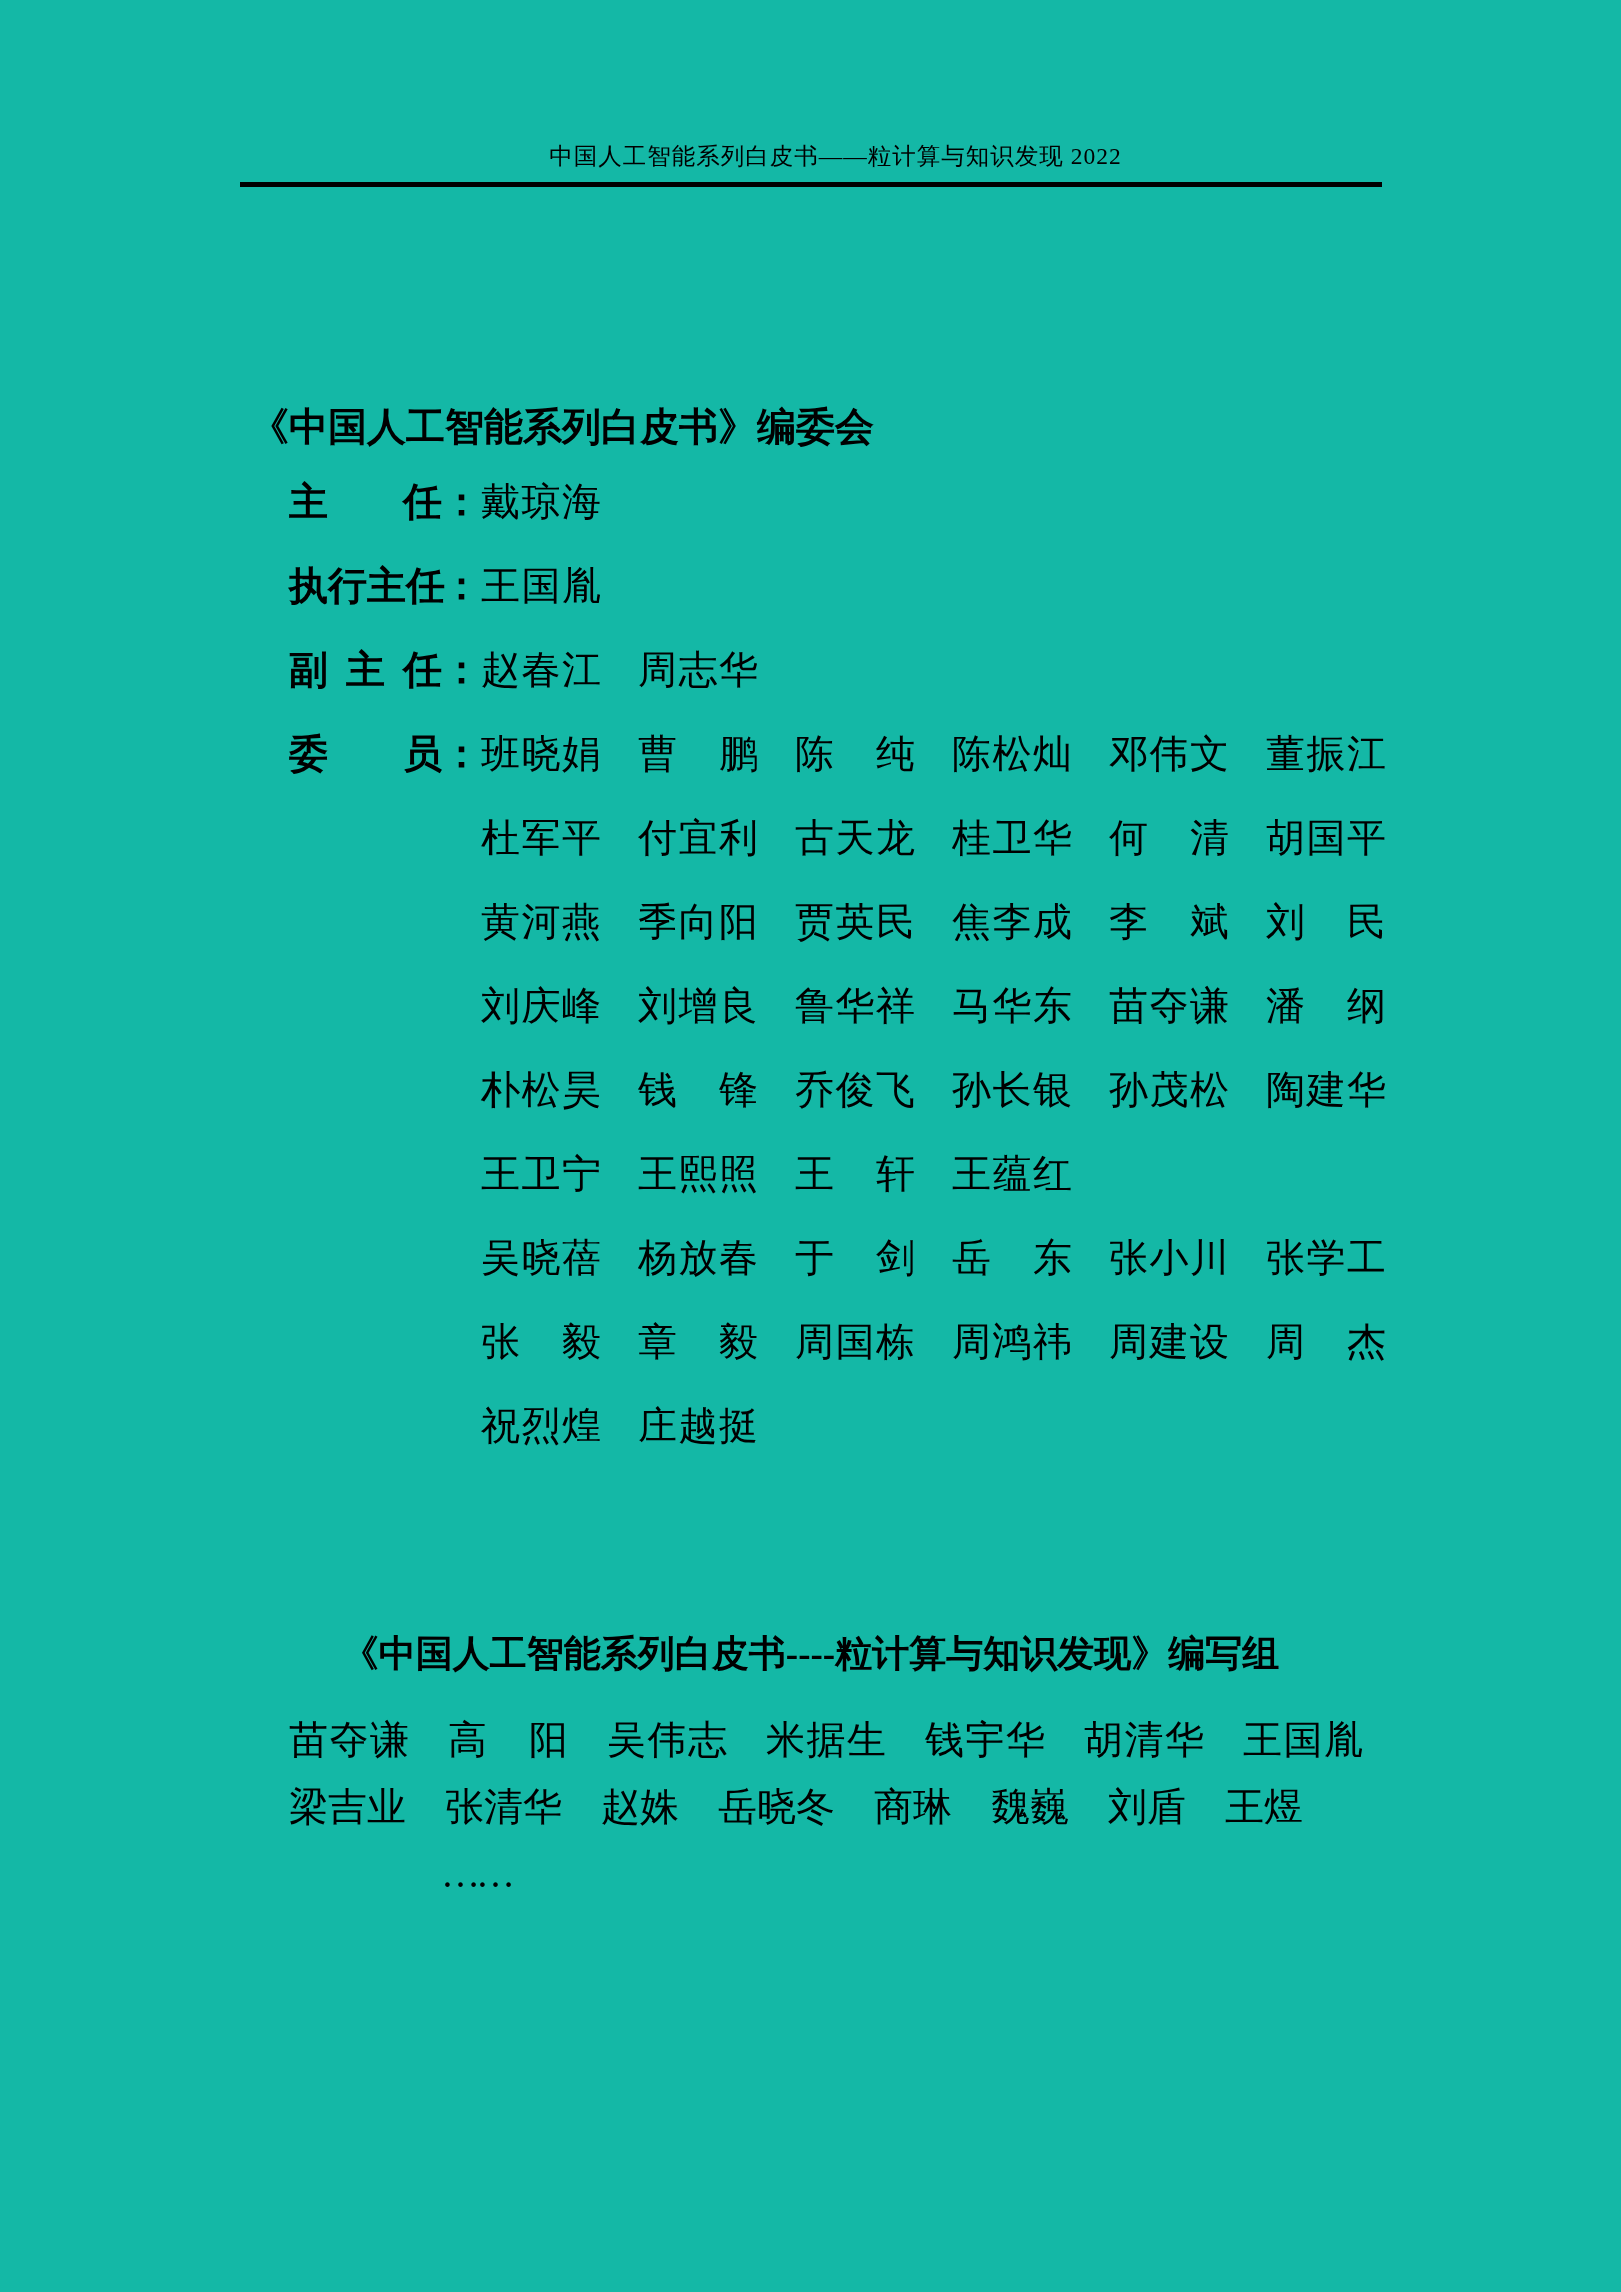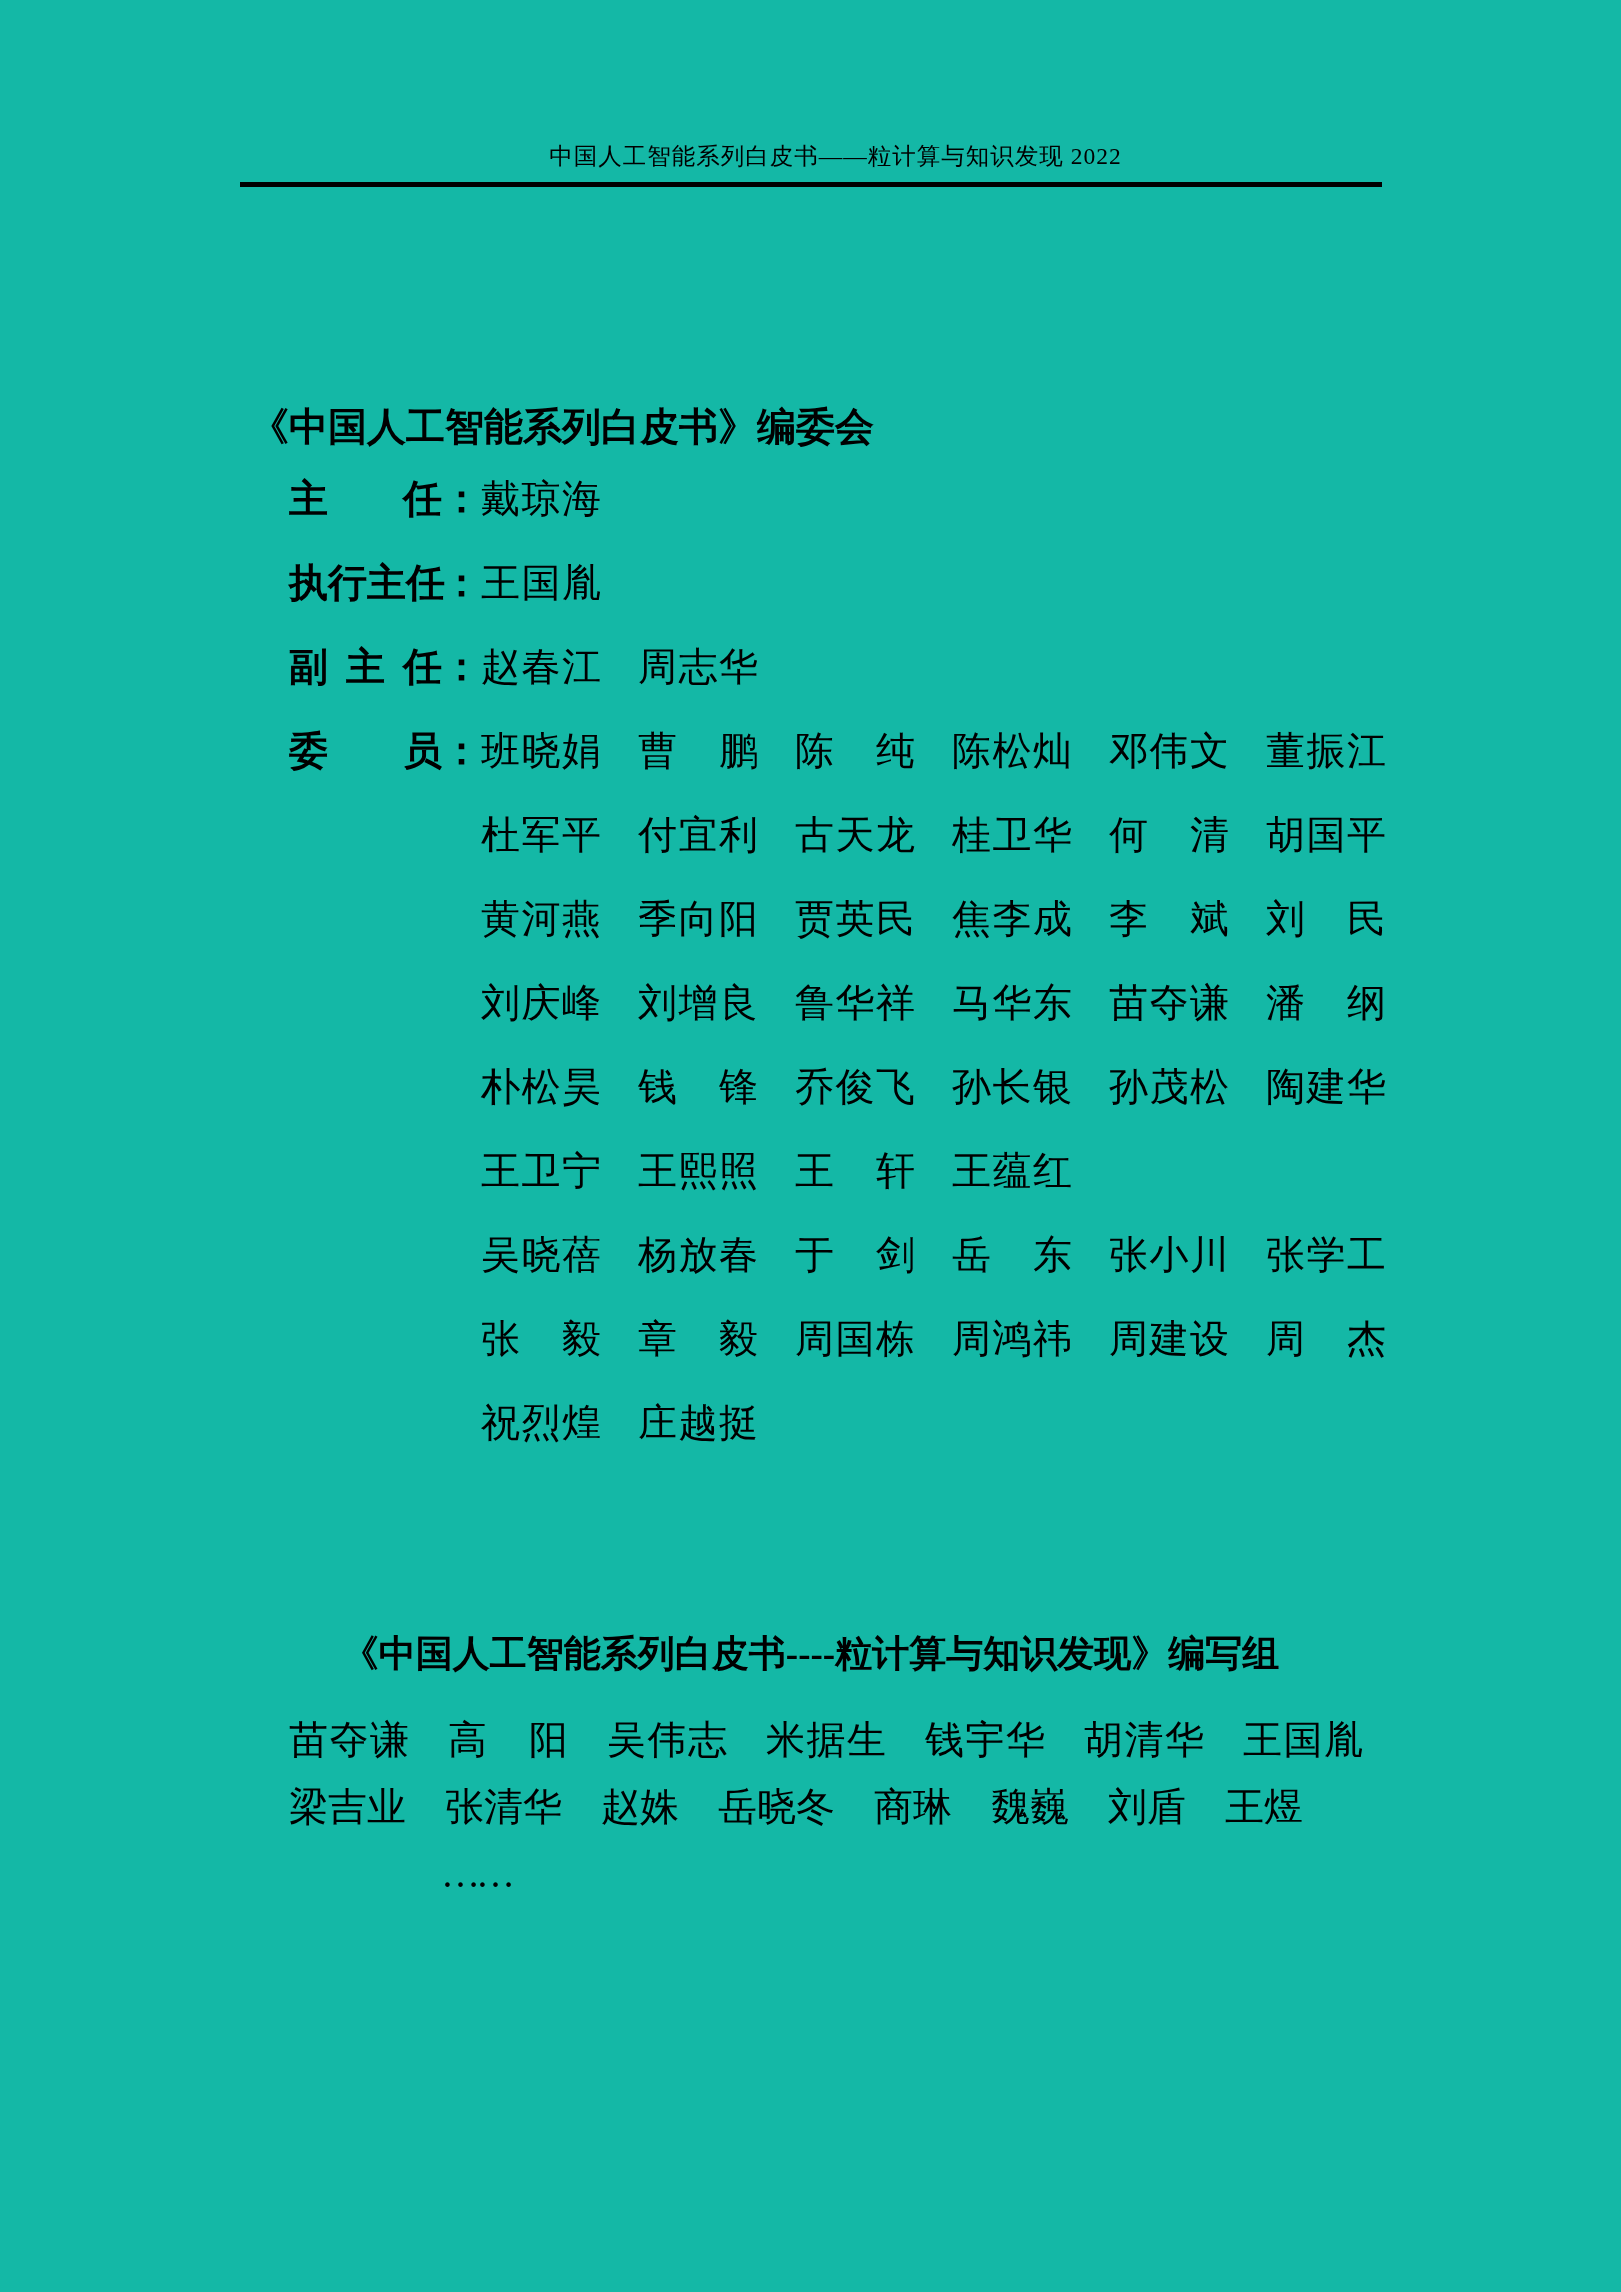--- a/index.html
+++ b/index.html
@@ -45,21 +45,20 @@
     text-align: center;
     font-size: 37px;
     font-weight: bold;
     white-space: nowrap;
   }
   
   .entries {
     position: absolute;
     top: 460px; left: 289px;
     font-size: 39px;
-    font-family: Liberation Mono, monospace;
   }
   .entry { display: flex; align-items: flex-start; }
   .entry-label {
     display: flex;
     width: 192px;
     flex: 0 0 192px;
     font-weight: bold;
     line-height: 84px;
     white-space: nowrap;
   }

